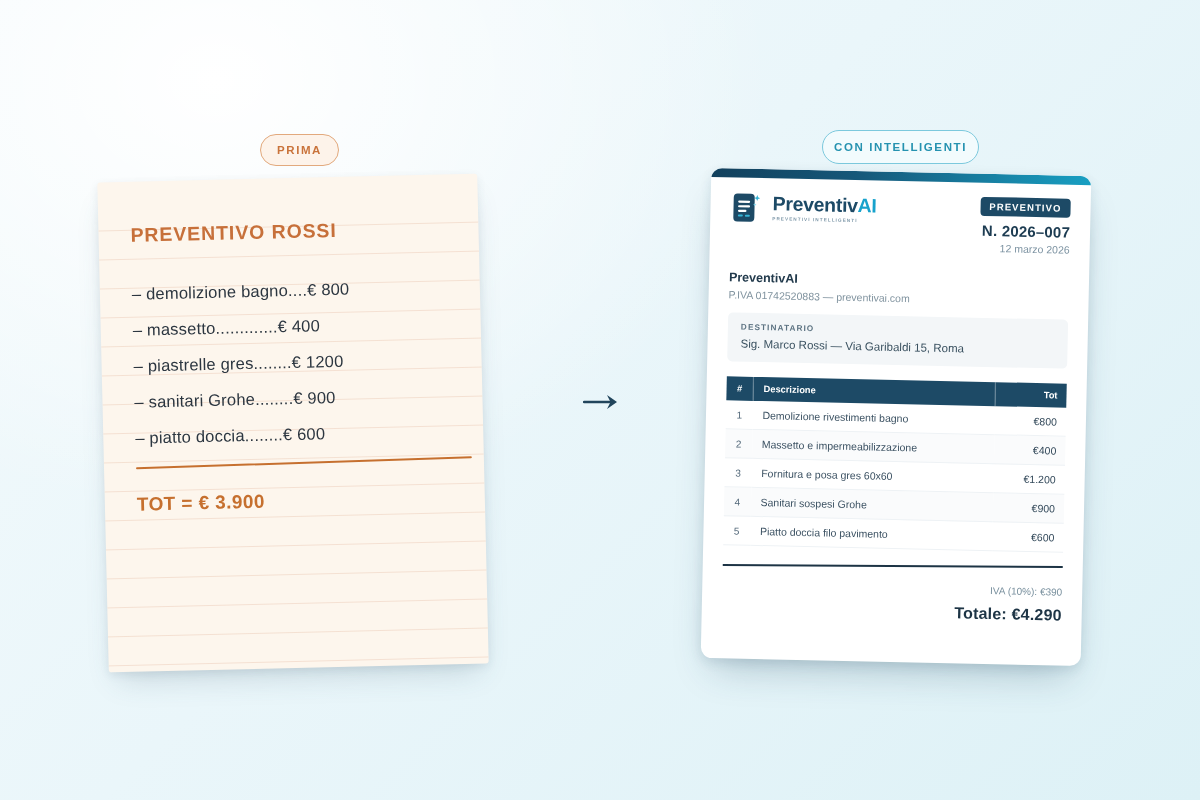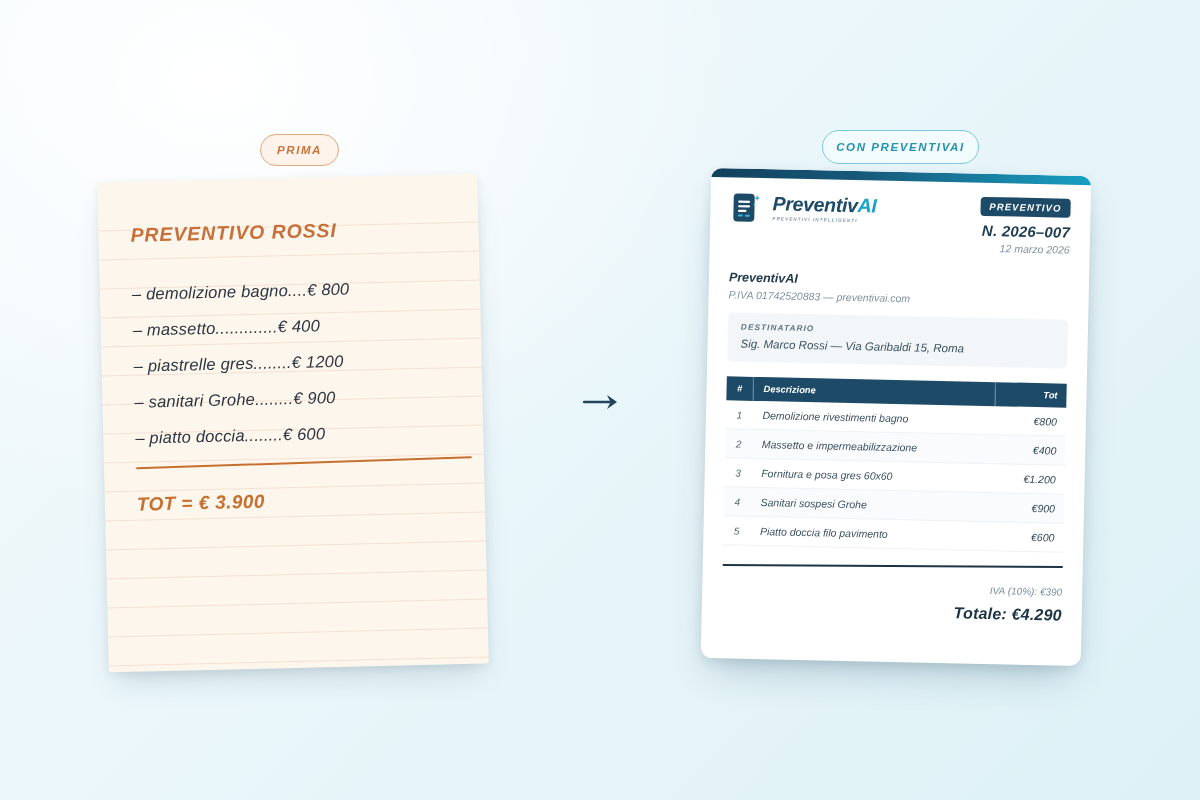--- a/index.html
+++ b/index.html
@@ -15,21 +15,20 @@
   }
 
   #stage {
     position: relative;
     width: 1200px;
     height: 800px;
     background:
       radial-gradient(ellipse 900px 700px at 18% 10%, #ffffff 0%, rgba(255,255,255,0) 62%),
       linear-gradient(135deg, #f3fafc 0%, #eaf6fa 45%, #ddf1f6 100%);
     overflow: hidden;
-    font-style: italic;
   }
 
   
   .badge {
     position: absolute;
     display: flex;
     align-items: center;
     justify-content: center;
     border-radius: 999px;
     font-weight: bold;
@@ -306,21 +305,21 @@
     letter-spacing: .2px;
   }
 </style>
 </head>
 <body>
 
 <div id="stage">
 
   <div class="badge" id="badge-prima">PRIMA</div>
 
-  <div class="badge" id="badge-con">CON PREVENTIVAI</div>
+  <div class="badge" id="badge-con">CON INTELLIGENTI</div>
 
   <div id="arrow">
     <svg viewBox="0 0 36 20" width="36" height="20" aria-hidden="true">
       <path d="M1 10 H27" stroke="currentColor" stroke-width="2.4" fill="none" stroke-linecap="round"></path>
       <path d="M24 3 L34 10 L24 17 L27.5 10 Z" fill="currentColor"></path>
     </svg>
   </div>
 
   <div id="note-wrap">
     <div id="note">

